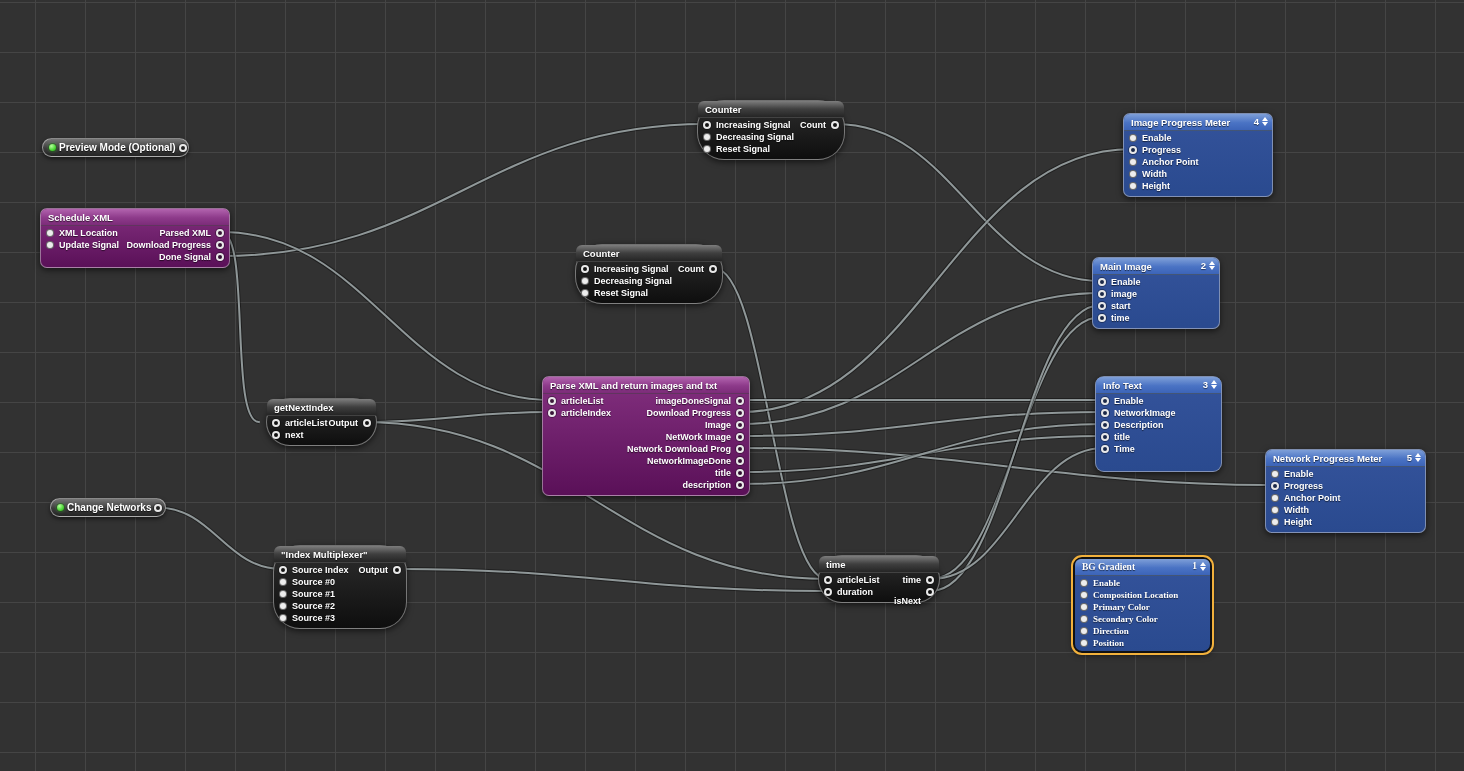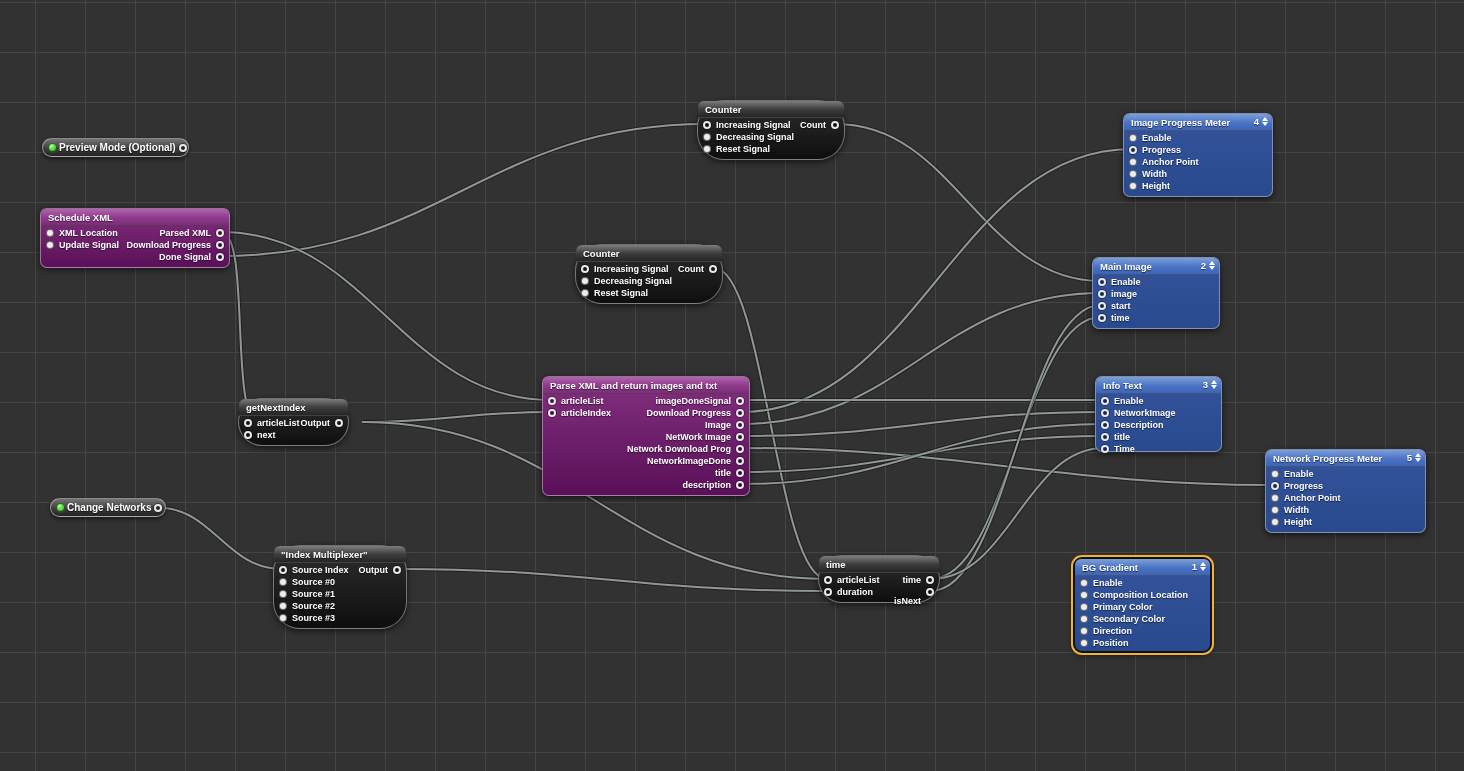--- a/index.html
+++ b/index.html
@@ -214,21 +214,21 @@
       </div>
       <span class="port ring" style="left: 5px; top: 20px;"></span>
       <span class="plabel" style="left: 18px; top: 18.5px;">Enable</span>
       <span class="port ring" style="left: 5px; top: 32px;"></span>
       <span class="plabel" style="left: 18px; top: 30.5px;">image</span>
       <span class="port ring" style="left: 5px; top: 44px;"></span>
       <span class="plabel" style="left: 18px; top: 42.5px;">start</span>
       <span class="port ring" style="left: 5px; top: 56px;"></span>
       <span class="plabel" style="left: 18px; top: 54.5px;">time</span>
     </div>
-    <div class="node body-blue" style="left: 1095px; top: 376px; width: 127px; height: 76px;">
+    <div class="node body-blue" style="left: 1095px; top: 376px; width: 127px; height: 96px; border-radius: 9px;">
       <div class="titlebar t-blue">
         <span class="title">Info Text</span>
         <span class="badge">
           <span>3</span>
           <span class="stepper">
             <span class="up"></span>
             <span class="dn"></span>
           </span>
         </span>
       </div>
@@ -258,21 +258,21 @@
       <span class="plabel" style="left: 18px; top: 18.5px;">Enable</span>
       <span class="port ring" style="left: 5px; top: 32px;"></span>
       <span class="plabel" style="left: 18px; top: 30.5px;">Progress</span>
       <span class="port solid" style="left: 5px; top: 44px;"></span>
       <span class="plabel" style="left: 18px; top: 42.5px;">Anchor Point</span>
       <span class="port solid" style="left: 5px; top: 56px;"></span>
       <span class="plabel" style="left: 18px; top: 54.5px;">Width</span>
       <span class="port solid" style="left: 5px; top: 68px;"></span>
       <span class="plabel" style="left: 18px; top: 66.5px;">Height</span>
     </div>
-    <div class="node body-blue selected" style="left: 1073px; top: 557px; width: 139px; height: 96px;">
+    <div class="node body-blue selected" style="left: 1073px; top: 557px; width: 139px; height: 96px; font-family: Liberation Serif, serif;">
       <div class="titlebar t-blue">
         <span class="title">BG Gradient</span>
         <span class="badge">
           <span>1</span>
           <span class="stepper">
             <span class="up"></span>
             <span class="dn"></span>
           </span>
         </span>
       </div>
@@ -307,21 +307,21 @@
       <span class="plabel out" style="right: 18px; top: 54.5px;">NetWork Image</span>
       <span class="port ring" style="right: 5px; top: 68px;"></span>
       <span class="plabel out" style="right: 18px; top: 66.5px;">Network Download Prog</span>
       <span class="port ring" style="right: 5px; top: 80px;"></span>
       <span class="plabel out" style="right: 18px; top: 78.5px;">NetworkImageDone</span>
       <span class="port ring" style="right: 5px; top: 92px;"></span>
       <span class="plabel out" style="right: 18px; top: 90.5px;">title</span>
       <span class="port ring" style="right: 5px; top: 104px;"></span>
       <span class="plabel out" style="right: 18px; top: 102.5px;">description</span>
     </div>
-    <div class="node body-dark" style="left: 238px; top: 398px; width: 111px; height: 48px;">
+    <div class="node body-dark" style="left: 266px; top: 398px; width: 111px; height: 48px;">
       <div class="titlebar t-dark">
         <span class="title">getNextIndex</span>
       </div>
       <span class="port ring" style="left: 5px; top: 20px;"></span>
       <span class="plabel" style="left: 18px; top: 18.5px;">articleList</span>
       <span class="port ring" style="left: 5px; top: 32px;"></span>
       <span class="plabel" style="left: 18px; top: 30.5px;">next</span>
       <span class="port ring" style="right: 5px; top: 20px;"></span>
       <span class="plabel out" style="right: 18px; top: 18.5px;">Output</span>
     </div>

